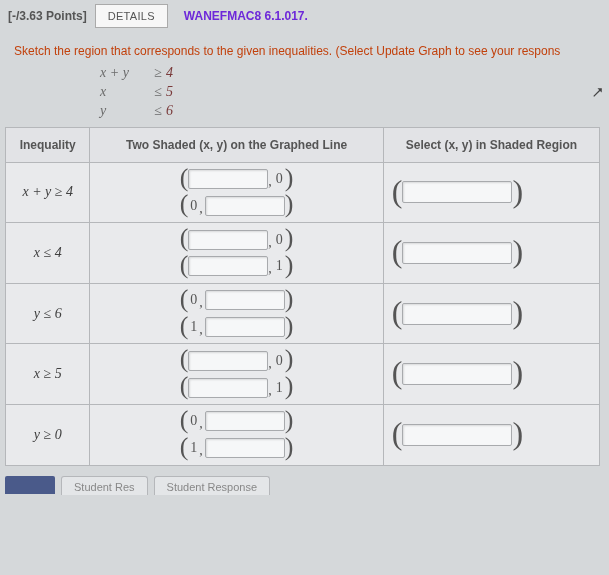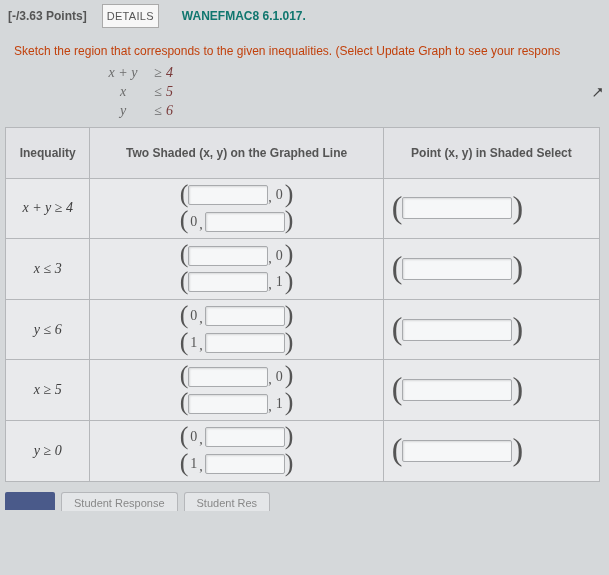--- a/index.html
+++ b/index.html
@@ -7,39 +7,39 @@
       font-family: Arial, Helvetica, sans-serif;
       background: #d5d8da;
       width: 609px;
       font-size: 12px;
       color: #333;
       overflow: hidden;
     }
     .header-row {
       display: flex;
       align-items: center;
-      gap: 15px;
+      gap: 8px;
       padding: 4px 8px;
     }
     .points {
       color: #555;
       font-weight: bold;
       font-size: 12px;
     }
     .btn {
       border: 1px solid #aaa;
       background: #f7f7f7;
-      padding: 5px 4px;
+      padding: 5px 12px;
       font-size: 11px;
       color: #555;
       cursor: pointer;
       letter-spacing: 0.3px;
     }
     .code {
-      color: #0f766e;
+      color: #6d28d9;
       font-weight: bold;
       font-size: 12px;
       margin-left: 8px;
     }
     .instruction {
       padding: 12px 10px 6px 14px;
       color: #c2410c;
       font-size: 12px;
       white-space: nowrap;
       overflow: hidden;
@@ -47,21 +47,21 @@
     .inequalities-block {
       margin-left: 100px;
       color: #6b6b6b;
       font-family: 'Times New Roman', serif;
       font-style: italic;
       font-size: 14px;
       line-height: 1.35;
       padding-bottom: 6px;
     }
     .inequalities-block .row { display: flex; }
-    .inequalities-block .lhs { width: 50px; text-align: center; padding-right: 4px; }
+    .inequalities-block .lhs { width: 50px; text-align: left; padding-right: 4px; }
     .inequalities-block .op  { width: 16px; text-align: center; }
     .inequalities-block .rhs { color: #7a3b3b; text-align:left;}
     .inequalities-block .full { text-align:center; width:100px; }
     .inequalities-block .full .rhs{ display:inline; }
     table.grid {
       border-collapse: collapse;
       width: 595px;
       margin: 0 5px;
       background: #e9eaec;
     }
@@ -69,21 +69,21 @@
       border: 1px solid #b5b7ba;
       padding: 6px 8px;
       text-align: center;
       vertical-align: middle;
     }
     table.grid th {
       background: #e2e3e6;
       color: #555;
       font-weight: bold;
       font-size: 12px;
-      padding: 18px 8px;
+      padding: 10px 8px;
     }
     td.ineq-cell {
       font-family: 'Times New Roman', serif;
       font-style: italic;
       color: #404040;
       font-size: 14px;
       white-space: nowrap;
       width: 82px;
     }
     td.points-cell { width: 285px; }
@@ -177,21 +177,21 @@
     <span class="op">≤</span>
     <span class="rhs">6</span>
   </div>
 </div>
 
 <table class="grid">
   <thead>
     <tr>
       <th>Inequality</th>
       <th>Two Shaded (x, y) on the Graphed Line</th>
-      <th>Point (x, y) in Shaded Select</th>
+      <th>Select (x, y) in Shaded Region</th>
     </tr>
   </thead>
   <tbody id="tbody">
       <tr>
         <td class="ineq-cell">x + y ≥ 4</td>
         <td class="points-cell">
           <div class="pair-stack">
             <div class="pair">
               <span class="paren">(</span>
               <span class="field sm"></span>
@@ -210,21 +210,21 @@
         </td>
         <td class="region-cell">
           <div class="pair region-pair">
             <span class="paren">(</span>
             <span class="field lg"></span>
             <span class="paren">)</span>
           </div>
         </td>
       </tr>
       <tr>
-        <td class="ineq-cell">x ≤ 3</td>
+        <td class="ineq-cell">x ≤ 4</td>
         <td class="points-cell">
           <div class="pair-stack">
             <div class="pair">
               <span class="paren">(</span>
               <span class="field sm"></span>
               <span class="comma">,</span>
               <span class="fixed-num">0</span>
               <span class="paren">)</span>
             </div>
             <div class="pair">
@@ -326,15 +326,15 @@
             <span class="field lg"></span>
             <span class="paren">)</span>
           </div>
         </td>
       </tr>
     </tbody>
 </table>
 
 <div class="footer-stub">
   <div class="solid"></div>
+  <div class="tab">Student Res</div>
   <div class="tab">Student Response</div>
-  <div class="tab">Student Res</div>
 </div>
 
 </body></html>

